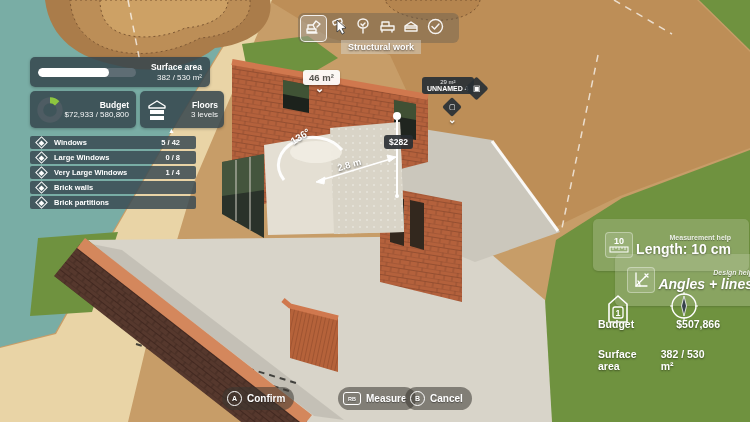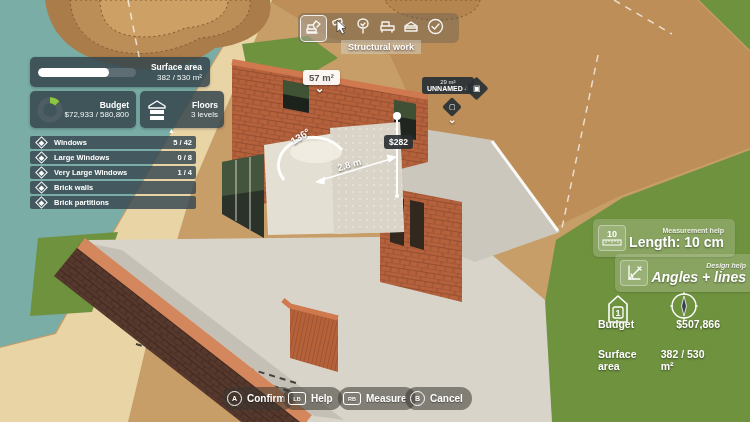--- a/index.html
+++ b/index.html
@@ -11,21 +11,21 @@
   .card{background:rgba(54,70,78,.86);border-radius:5px;color:#fff;box-shadow:0 1px 3px rgba(0,0,0,.25);}
   .lp-title{font-size:8.5px;font-weight:bold;text-align:right;line-height:1.25;}
   .lp-sub{font-size:8px;text-align:right;opacity:.95;}
   .pbar{height:9px;width:98px;background:#5e6d74;border-radius:5px;overflow:hidden;}
   .pbar>div{height:100%;background:#fff;border-radius:5px;}
   .lrow{position:absolute;left:30px;width:166px;height:13px;background:rgba(58,74,82,.85);
         border-radius:2px;display:flex;align-items:center;color:#fff;font-size:7.5px;font-weight:bold;}
   .lrow .diamond{width:7px;height:7px;border:1.3px solid #fff;transform:rotate(45deg);
         margin:0 8px 0 7px;position:relative;flex:none;}
   .lrow .diamond::after{content:"";position:absolute;inset:1.5px;background:#fff;}
-  .lrow .val{margin-left:auto;margin-right:4px;font-weight:bold;}
+  .lrow .val{margin-left:auto;margin-right:16px;font-weight:bold;}
   
   #toolbar{left:298px;top:13px;width:157px;height:30px;background:rgba(105,95,82,.45);
            border-radius:6px;display:flex;align-items:center;padding:0 2px;z-index:4;}
   .tool{width:24px;height:26px;display:flex;align-items:center;justify-content:center;flex:none;}
   .tool.sel{background:rgba(255,255,255,.22);border:1.2px solid rgba(255,255,255,.85);
             border-radius:5px;width:27px;height:27px;box-sizing:border-box;}
   .tool svg{stroke:rgba(255,255,255,.92);fill:none;stroke-width:1.4;stroke-linecap:round;stroke-linejoin:round;}
   #tooltip{left:341px;top:40px;background:rgba(214,206,192,.55);border-radius:0;
            padding:2px 7px;font-size:9px;font-weight:bold;color:#fff;
            text-shadow:0 1px 2px rgba(60,50,40,.8);z-index:4;}
@@ -40,21 +40,21 @@
   #len-label{left:337px;top:159px;font-size:9.5px;transform:rotate(-16deg);z-index:2;}
   #room-tag{left:422px;top:77px;background:rgba(40,48,53,.92);border-radius:3px;color:#fff;
             padding:2px 5px;text-align:center;z-index:2;}
   #room-tag .a{font-size:6px;opacity:.9;}
   #room-tag .n{font-size:7px;font-weight:bold;}
   .tag-dia{background:rgba(40,48,53,.92);transform:rotate(45deg);display:flex;
            align-items:center;justify-content:center;z-index:2;border-radius:2px;}
   .tag-dia>span{transform:rotate(-45deg);color:#fff;}
   
   .rcard{background:rgba(215,220,200,.25);border-radius:5px;display:flex;align-items:center;
-         padding:5px;z-index:3;box-shadow:0 1px 2px rgba(0,0,0,.15);}
+         padding:12px;z-index:3;box-shadow:0 1px 2px rgba(0,0,0,.15);}
   .rtile{width:26px;height:24px;background:rgba(255,255,255,.14);border:1px solid rgba(255,255,255,.35);
          border-radius:4px;display:flex;align-items:center;justify-content:center;flex:none;}
   .rtxt{flex:1;text-align:right;padding-right:6px;color:#fff;}
   .rtxt .s{font-size:7px;font-weight:bold;opacity:.85;text-shadow:0 1px 1px rgba(0,0,0,.4);}
   .rtxt .b{font-size:14px;font-weight:bold;text-shadow:0 1px 2px rgba(0,0,0,.45);}
   .rrow{position:absolute;left:598px;width:122px;display:flex;justify-content:space-between;
         color:#fff;font-size:10.5px;font-weight:bold;text-shadow:0 1px 2px rgba(0,0,0,.5);z-index:3;}
   
   .pill{position:absolute;top:387px;height:23px;background:rgba(58,55,50,.55);border-radius:12px;
         display:flex;align-items:center;padding:0 9px 0 5px;gap:5px;color:#fff;
@@ -268,21 +268,21 @@
     <span class="diamond"></span>
     <span>Brick walls</span>
     <span class="val"></span>
   </div>
   <div class="lrow" style="top:196px;">
     <span class="diamond"></span>
     <span>Brick partitions</span>
     <span class="val"></span>
   </div>
 
-  <div id="label-46" class="abs">57 m²</div>
+  <div id="label-46" class="abs">46 m²</div>
   <div id="chev-46" class="abs scene-txt">⌄</div>
   <div id="price-tag" class="abs">$282</div>
   <div id="angle-label" class="abs scene-txt">136°</div>
   <div id="len-label" class="abs scene-txt">2.8 m</div>
 
   <div id="room-tag" class="abs">
     <div class="a">29 m²</div>
     <div class="n">UNNAMED 4</div>
   </div>
   <div class="tag-dia abs" style="left:468px;top:80px;width:17px;height:17px;">
@@ -343,24 +343,20 @@
   </div>
   <div class="rrow" style="top:348px;">
     <span>Surface area</span>
     <span>382 / 530 m²</span>
   </div>
 
   <div class="pill" style="left:222px;">
     <span class="key">A</span>
     <span>Confirm</span>
   </div>
-  <div class="pill" style="left:283px;">
-    <span class="key sq">LB</span>
-    <span>Help</span>
-  </div>
   <div class="pill" style="left:338px;">
     <span class="key sq">RB</span>
     <span>Measure</span>
   </div>
   <div class="pill" style="left:405px;text-align:right;">
     <span class="key">B</span>
     <span>Cancel</span>
   </div>
 
 </div>

